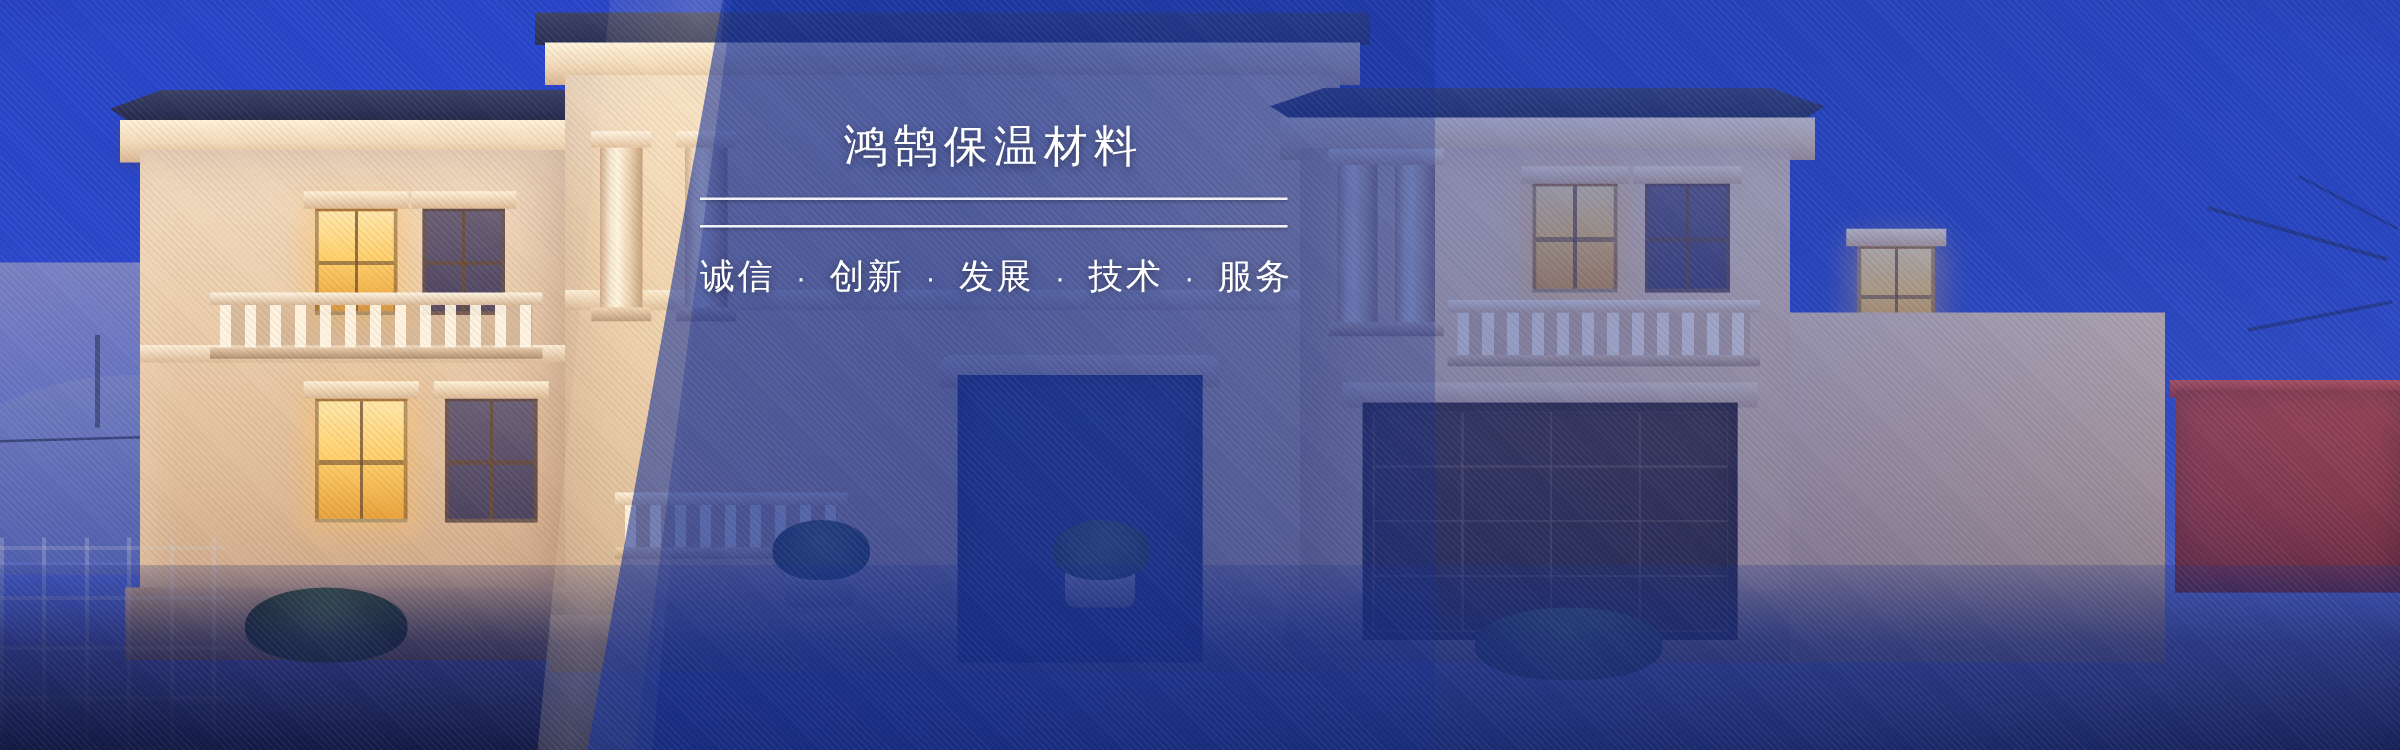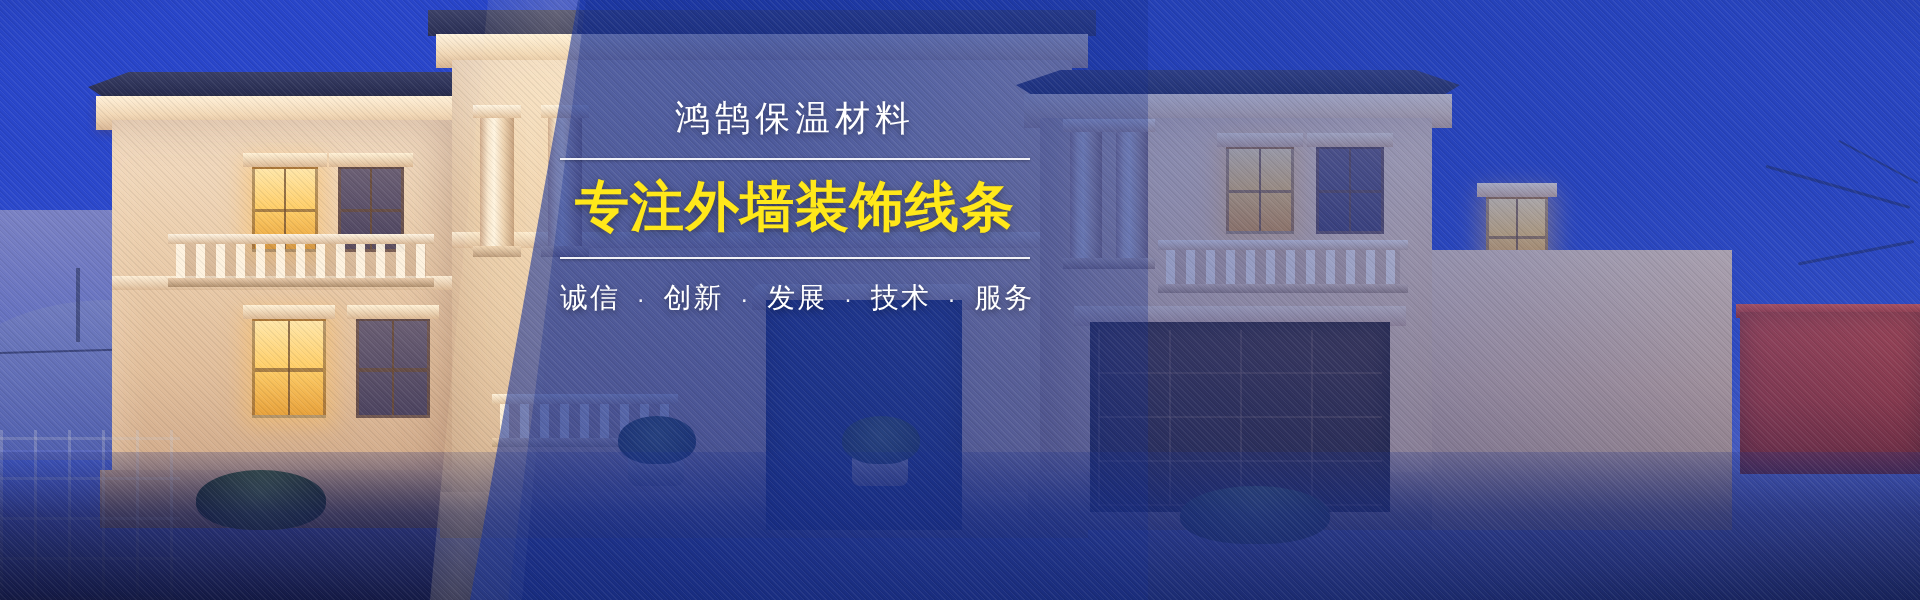--- a/index.html
+++ b/index.html
@@ -452,21 +452,20 @@
   <div class="layer hatch"></div>
   <div class="layer vignette"></div>
 
   <div class="copy">
 
     <div class="brand">鸿鹄保温材料</div>
 
     <div class="rule"></div>
 
     <div class="headline">
-      <div class="hl-line">专注外墙装饰线条</div>
     </div>
 
     <div class="rule lower"></div>
 
     <div class="slogan">
       <span>诚信</span>
       <span class="sep">·</span>
       <span>创新</span>
       <span class="sep">·</span>
       <span>发展</span>

